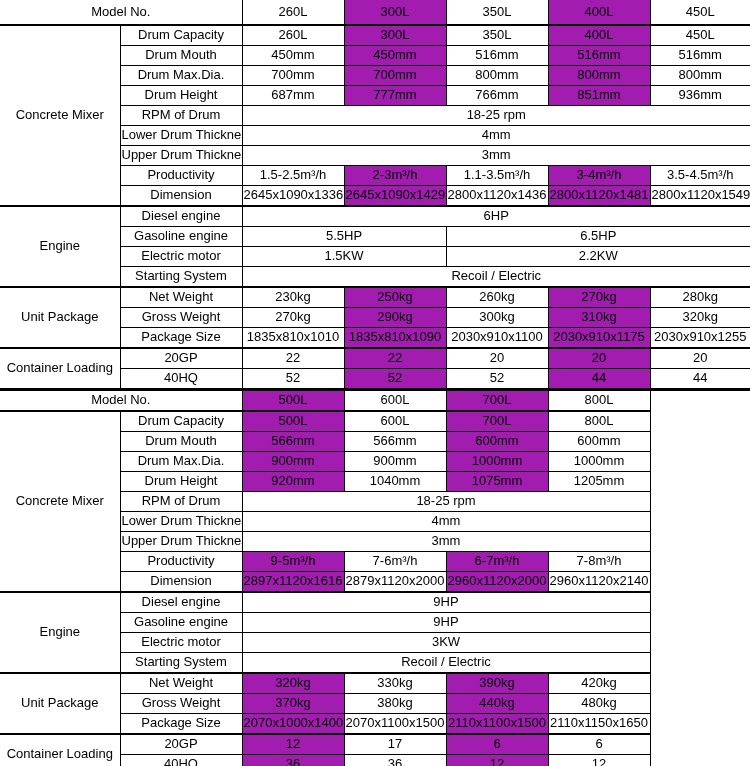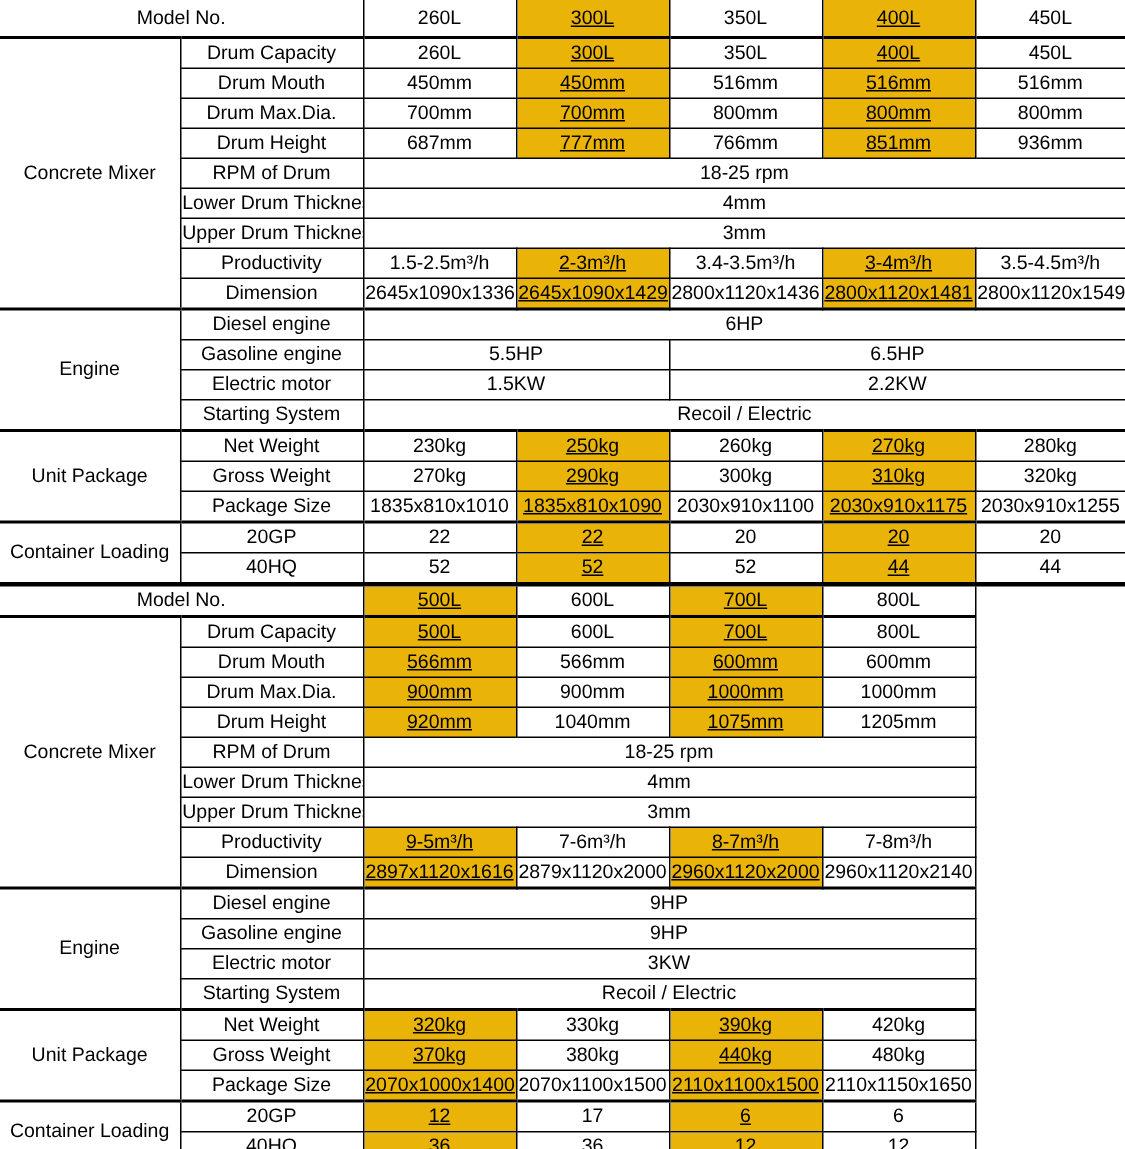--- a/index.html
+++ b/index.html
@@ -24,21 +24,21 @@
     text-align: center;
     vertical-align: middle;
     font-size: 13px;
     line-height: 1.1;
     overflow: hidden;
     white-space: nowrap;
     background: #ffffff;
   }
   tr.sec td { border-top: 2px solid #000000; }
   #upper tr:first-child td { height: 24px; }
-  td.hl { background: #eab308; text-decoration: underline; }
+  td.hl { background: #a21caf; }
   td.cat { }
   td.rowlabel { }
   td.ghost { border: none !important; background: #ffffff; }
   .divider {
     height: 3px;
     background: #000000;
     font-size: 0;
     line-height: 0;
   }
   .divider.full { width: 750px; }
@@ -108,21 +108,21 @@
           <td class="val" colspan="5">4mm</td>
         </tr>
         <tr>
           <td class="rowlabel">Upper Drum Thickness</td>
           <td class="val" colspan="5">3mm</td>
         </tr>
         <tr>
           <td class="rowlabel">Productivity</td>
           <td class="val">1.5-2.5m³/h</td>
           <td class="val hl">2-3m³/h</td>
-          <td class="val">3.4-3.5m³/h</td>
+          <td class="val">1.1-3.5m³/h</td>
           <td class="val hl">3-4m³/h</td>
           <td class="val">3.5-4.5m³/h</td>
         </tr>
         <tr>
           <td class="rowlabel">Dimension</td>
           <td class="val">2645x1090x1336</td>
           <td class="val hl">2645x1090x1429</td>
           <td class="val">2800x1120x1436</td>
           <td class="val hl">2800x1120x1481</td>
           <td class="val">2800x1120x1549</td>
@@ -257,21 +257,21 @@
         </tr>
         <tr>
           <td class="rowlabel">Upper Drum Thickness</td>
           <td class="val" colspan="4">3mm</td>
           <td class="ghost"></td>
         </tr>
         <tr>
           <td class="rowlabel">Productivity</td>
           <td class="val hl">9-5m³/h</td>
           <td class="val">7-6m³/h</td>
-          <td class="val hl">8-7m³/h</td>
+          <td class="val hl">6-7m³/h</td>
           <td class="val">7-8m³/h</td>
           <td class="ghost"></td>
         </tr>
         <tr>
           <td class="rowlabel">Dimension</td>
           <td class="val hl">2897x1120x1616</td>
           <td class="val">2879x1120x2000</td>
           <td class="val hl">2960x1120x2000</td>
           <td class="val">2960x1120x2140</td>
           <td class="ghost"></td>

